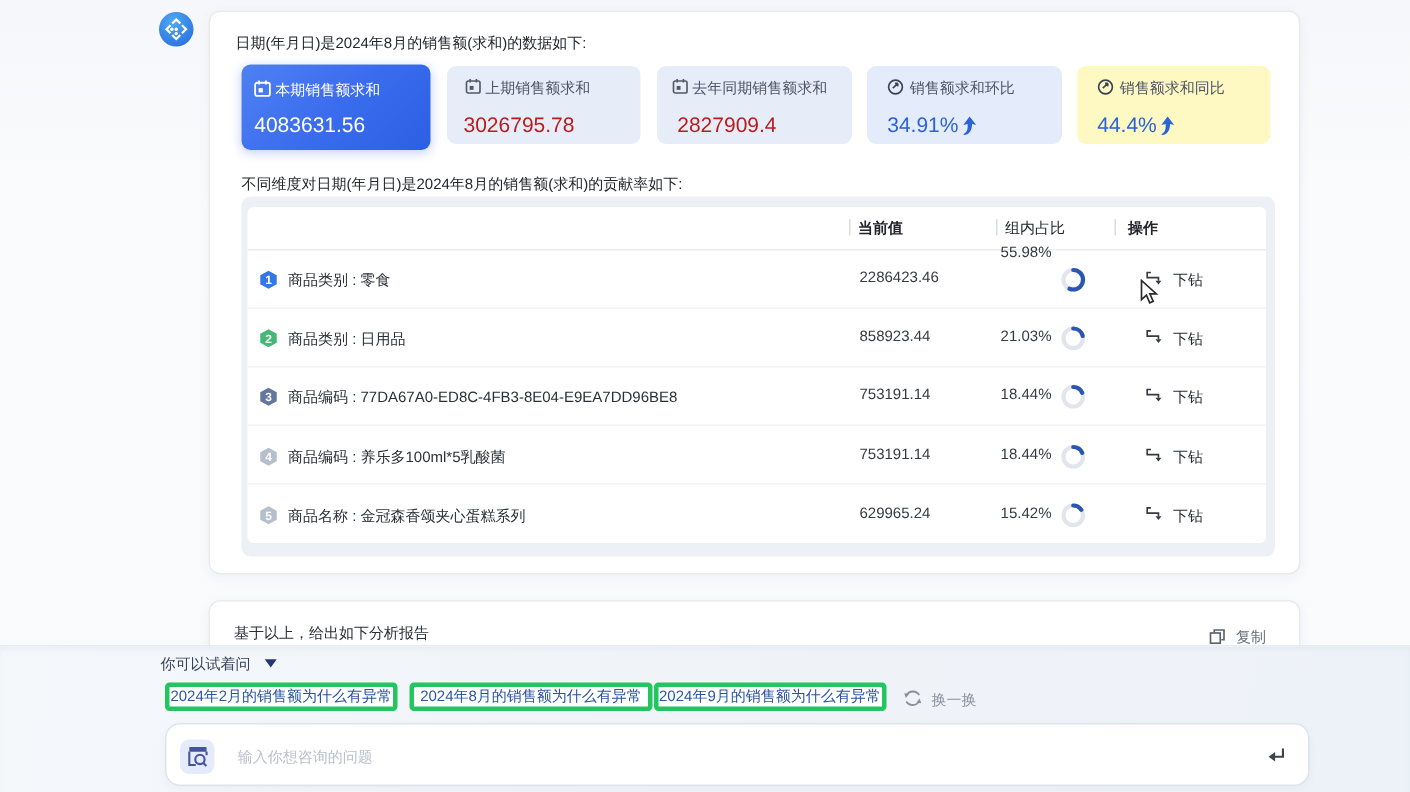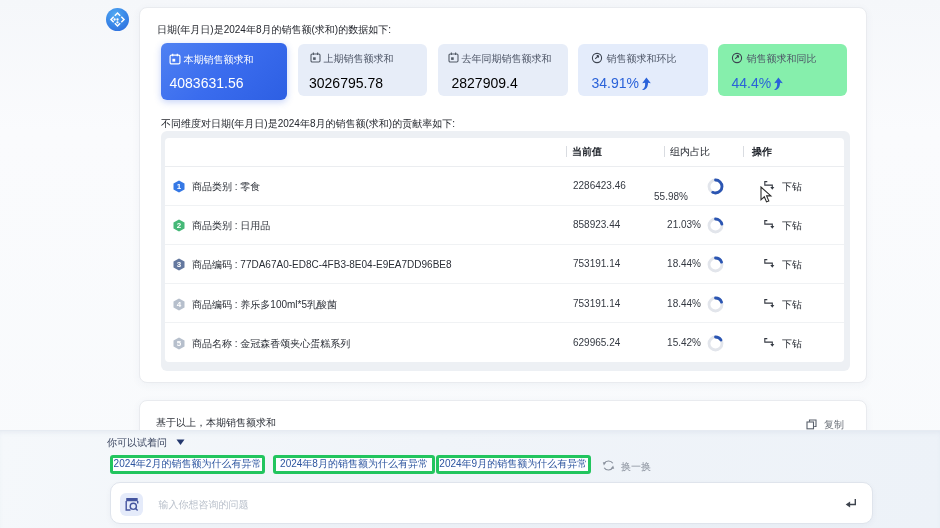--- a/index.html
+++ b/index.html
@@ -3,21 +3,21 @@
 <style>
 *{margin:0;padding:0;box-sizing:border-box}
 html,body{width:940px;height:528px;overflow:hidden}
 body{position:relative;font-family:"Liberation Sans",sans-serif;
 background:linear-gradient(180deg,#f5f7fa 0%,#fafbfd 25%,#f8fafc 100%)}
 .abs{position:absolute}
 .card{position:absolute;background:#fff;border:1px solid #e9ebef;border-radius:8px;box-shadow:0 2px 8px rgba(50,70,120,.05)}
 .t10{font-size:10px;line-height:13px;color:#24272e}
 .statcard{position:absolute;border-radius:6px;background:#e7edf8}
 .stitle{position:absolute;font-size:10px;color:#4d5566;white-space:nowrap}
-.sval{position:absolute;font-size:14px;color:#000000;white-space:nowrap}
+.sval{position:absolute;font-size:14px;color:#b91c1c;white-space:nowrap}
 .row-label{position:absolute;font-size:10px;color:#2b2f37;white-space:nowrap}
 .num{position:absolute;font-size:10px;color:#343942;white-space:nowrap}
 .chip{position:absolute;height:18.5px;border:3px solid #22c55e;border-radius:3px;background:#fdfeff;color:#2c549f;font-size:10px;display:flex;align-items:center;justify-content:center;top:455px}
 </style></head>
 <body>
 
 <div class="abs" style="left:106px;top:8px;width:23px;height:23px;border-radius:50%;background:radial-gradient(circle at 40% 28%,#52aaf2 0%,#3b8ae9 45%,#2b67da 100%)">
 <svg width="23" height="23" viewBox="0 0 23 23" style="position:absolute;left:0;top:0">
 <g stroke="#fff" stroke-width="1.5" fill="none">
 <path d="M8.8 7.7 L11.5 5 L14.2 7.7"></path>
@@ -75,21 +75,21 @@
     <circle cx="6" cy="6" r="4.6" fill="none" stroke="#3c4350" stroke-width="1.1"></circle>
     <path d="M4.2 6.8 L7.6 3.6 M7.6 3.6 L7.4 5.6 M7.6 3.6 L5.7 3.6" fill="none" stroke="#3c4350" stroke-width="1.1"></path>
   </svg>
   <div class="stitle" style="left:29px;top:8px">销售额求和环比</div>
   <div class="sval" style="left:14px;top:31px;color:#2a62d9">34.91%</div>
   <svg width="12" height="13" viewBox="0 0 12 13" style="position:absolute;left:63px;top:33px">
     <path d="M5.4 0.6 L9.8 6.3 L7 5.7 C7.1 8 6.4 10.4 4.6 12 C3.5 12.9 2.1 13.2 1.1 12.7 C2.8 11.8 3.7 10.5 4 8.7 C4.2 7.5 4.15 6.4 4.05 5.7 L1.2 6.3 Z" fill="#2a62d9"></path>
   </svg>
 </div>
 
-<div class="statcard" style="left:717.5px;top:44px;width:129.5px;height:52px;background:#86efac">
+<div class="statcard" style="left:717.5px;top:44px;width:129.5px;height:52px;background:#fef9c3">
   <svg width="12" height="12" viewBox="0 0 12 12" style="position:absolute;left:13px;top:8px">
     <circle cx="6" cy="6" r="4.6" fill="none" stroke="#3c4350" stroke-width="1.1"></circle>
     <path d="M4.2 6.8 L7.6 3.6 M7.6 3.6 L7.4 5.6 M7.6 3.6 L5.7 3.6" fill="none" stroke="#3c4350" stroke-width="1.1"></path>
   </svg>
   <div class="stitle" style="left:29px;top:8px">销售额求和同比</div>
   <div class="sval" style="left:14px;top:31px;color:#2a62d9">44.4%</div>
   <svg width="12" height="13" viewBox="0 0 12 13" style="position:absolute;left:55px;top:33px">
     <path d="M5.4 0.6 L9.8 6.3 L7 5.7 C7.1 8 6.4 10.4 4.6 12 C3.5 12.9 2.1 13.2 1.1 12.7 C2.8 11.8 3.7 10.5 4 8.7 C4.2 7.5 4.15 6.4 4.05 5.7 L1.2 6.3 Z" fill="#2a62d9"></path>
   </svg>
 </div>
@@ -107,21 +107,21 @@
 <div class="abs" style="left:743px;top:146px;width:1px;height:11px;background:#d9dce1"></div>
 <div class="abs" style="left:165px;top:165.5px;width:679px;height:1px;background:#ebedf0"></div>
 
 <div id="rows">
     <svg class="abs" style="left:173px;top:179.6px" width="12" height="13" viewBox="0 0 12 13">
  <polygon points="6,0.5 11.5,3.5 11.5,9.5 6,12.5 0.5,9.5 0.5,3.5" fill="#3578e5"></polygon>
  <text x="6" y="9.4" text-anchor="middle" font-size="8" font-weight="bold" fill="#fff" font-family="Liberation Sans">1</text>
     </svg>
     <div class="row-label" style="left:192px;top:179.6px">商品类别 : 零食</div>
     <div class="num" style="left:573px;top:179.6px">2286423.46</div>
-    <div class="num" style="left:641px;top:191px;width:60px;text-align:center">55.98%</div>
+    <div class="num" style="left:641px;top:163px;width:60px;text-align:right">55.98%</div>
     <svg class="abs" style="left:707px;top:177.6px" width="17" height="17" viewBox="0 0 17 17">
  <circle cx="8.5" cy="8.5" r="6.5" fill="none" stroke="#e2e5eb" stroke-width="2.8"></circle>
  <circle cx="8.5" cy="8.5" r="6.5" fill="none" stroke="#2b55b2" stroke-width="2.8" stroke-linecap="round" stroke-dasharray="22.86 40.9" transform="rotate(-90 8.5 8.5)"></circle>
     </svg>
     <svg class="abs" style="left:763.5px;top:180.6px" width="12" height="10" viewBox="0 0 12 10">
  <path d="M3.3 0.6 H0.8 V4.1 H8.3 V6.1" fill="none" stroke="#343942" stroke-width="1.1"></path>
  <polygon points="6.3,6.1 10.3,6.1 8.3,8.7" fill="#343942"></polygon>
     </svg>
     <div class="abs" style="left:782px;top:179.6px;font-size:10px;color:#272b33">下钻</div>
     <div class="abs" style="left:165px;top:204.7px;width:679px;height:1px;background:#f0f2f4"></div>
@@ -192,21 +192,21 @@
  <polygon points="6.3,6.1 10.3,6.1 8.3,8.7" fill="#343942"></polygon>
     </svg>
     <div class="abs" style="left:782px;top:336.8px;font-size:10px;color:#272b33">下钻</div>
   </div>
 
 <svg class="abs" style="left:760px;top:186px" width="14" height="19" viewBox="0 0 14 19">
 <polygon points="1,1 1,13.8 4.3,10.8 6.5,15.9 8.8,14.9 6.6,9.9 10.9,9.9" fill="#fff" stroke="#2a2a2a" stroke-width="1.1"></polygon>
 </svg>
 
 <div class="card" style="left:139px;top:400px;width:728px;height:38px;border-radius:8px"></div>
-<div class="abs t10" style="left:156px;top:415.5px;color:#2a2e36">基于以上，本期销售额求和</div>
+<div class="abs t10" style="left:156px;top:415.5px;color:#2a2e36">基于以上，给出如下分析报告</div>
 <svg class="abs" style="left:806px;top:419px" width="11" height="11" viewBox="0 0 11 11">
 <path d="M3.5 2.8 V1 H10 V7.5 H8.2" fill="none" stroke="#5a616c" stroke-width="1.1"></path>
 <rect x="1" y="3" width="6.5" height="6.8" fill="#fff" stroke="#5a616c" stroke-width="1.1"></rect>
 </svg>
 <div class="abs" style="left:824px;top:418px;font-size:10px;color:#6a7078">复制</div>
 
 <div class="abs" style="left:0;top:430px;width:940px;height:98px;background:linear-gradient(100deg,#f5f8fb 0%,#f0f4f9 45%,#edf2f8 100%);border-top:1px solid #e6ebf2;box-shadow:inset 0 3px 5px -2px rgba(180,195,215,.25)"></div>
 <div class="abs" style="left:107px;top:435.5px;font-size:10px;color:#36415c;z-index:2">你可以试着问</div>
 <svg class="abs" style="left:176px;top:438.8px;z-index:2" width="9" height="7" viewBox="0 0 9 7">
     <polygon points="0.5,0.5 8.5,0.5 4.5,6" fill="#24386e"></polygon>

